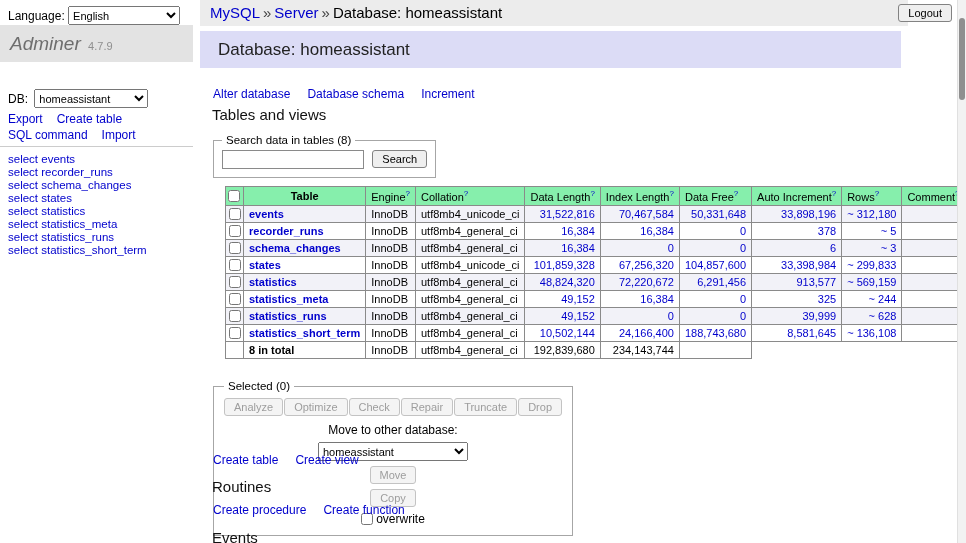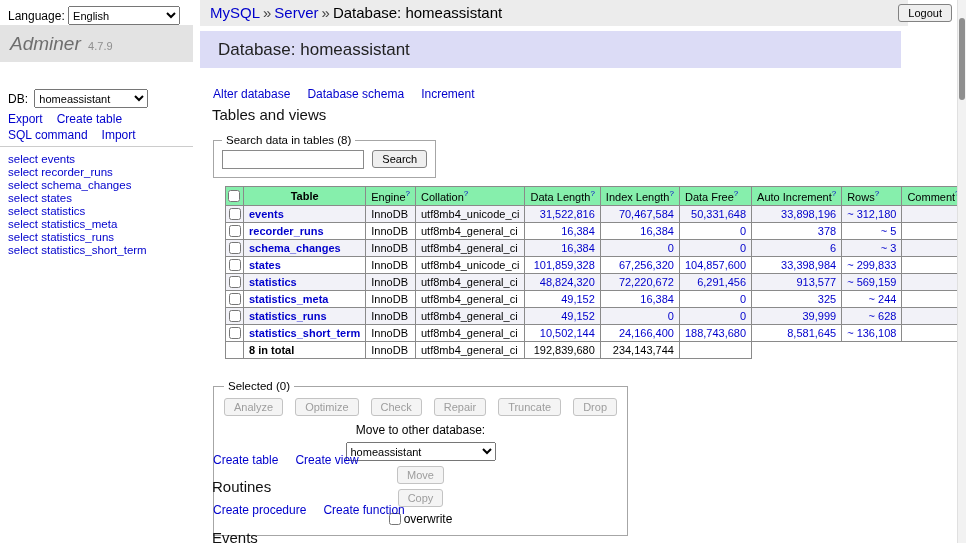--- a/index.html
+++ b/index.html
@@ -83,21 +83,21 @@
   a.tname { font-weight: bold; }
   a.numlink { color: #0000cc; }
   tr.odd td { background: #f2f2f8; }
   sup.help { color: #0000cc; font-size: 8px; }
   .total-name { font-weight: bold; }
   td.total-num { color: #000; }
   td.no-border { border: none !important; }
   input[type=checkbox] { width: 12px; height: 12px; margin: 0; vertical-align: middle; }
 
   .selected-fs { position: absolute; left: 213px; top: 380px; padding: 6px 10px 9px; width: fit-content; }
-  .sel-buttons { display: flex; gap: 12px; }
+  .sel-buttons { display: flex; gap: 1px; }
   .move-row { margin-top: 7px; display: flex; align-items: center; gap: 5px; font-size: 12px; white-space: nowrap; flex-direction: column; }
   .move-select { width: 150px; height: 19px; font-size: 11px; font-family: inherit; }
   .ovw { display: flex; align-items: center; gap: 3px; }
 
   .create-links { position: absolute; left: 213px; top: 453px; }
   #routines-title { left: 212px; top: 478px; }
   .routines-links { position: absolute; left: 213px; top: 503px; }
   #events-title { left: 212px; top: 529px; }
 
   

